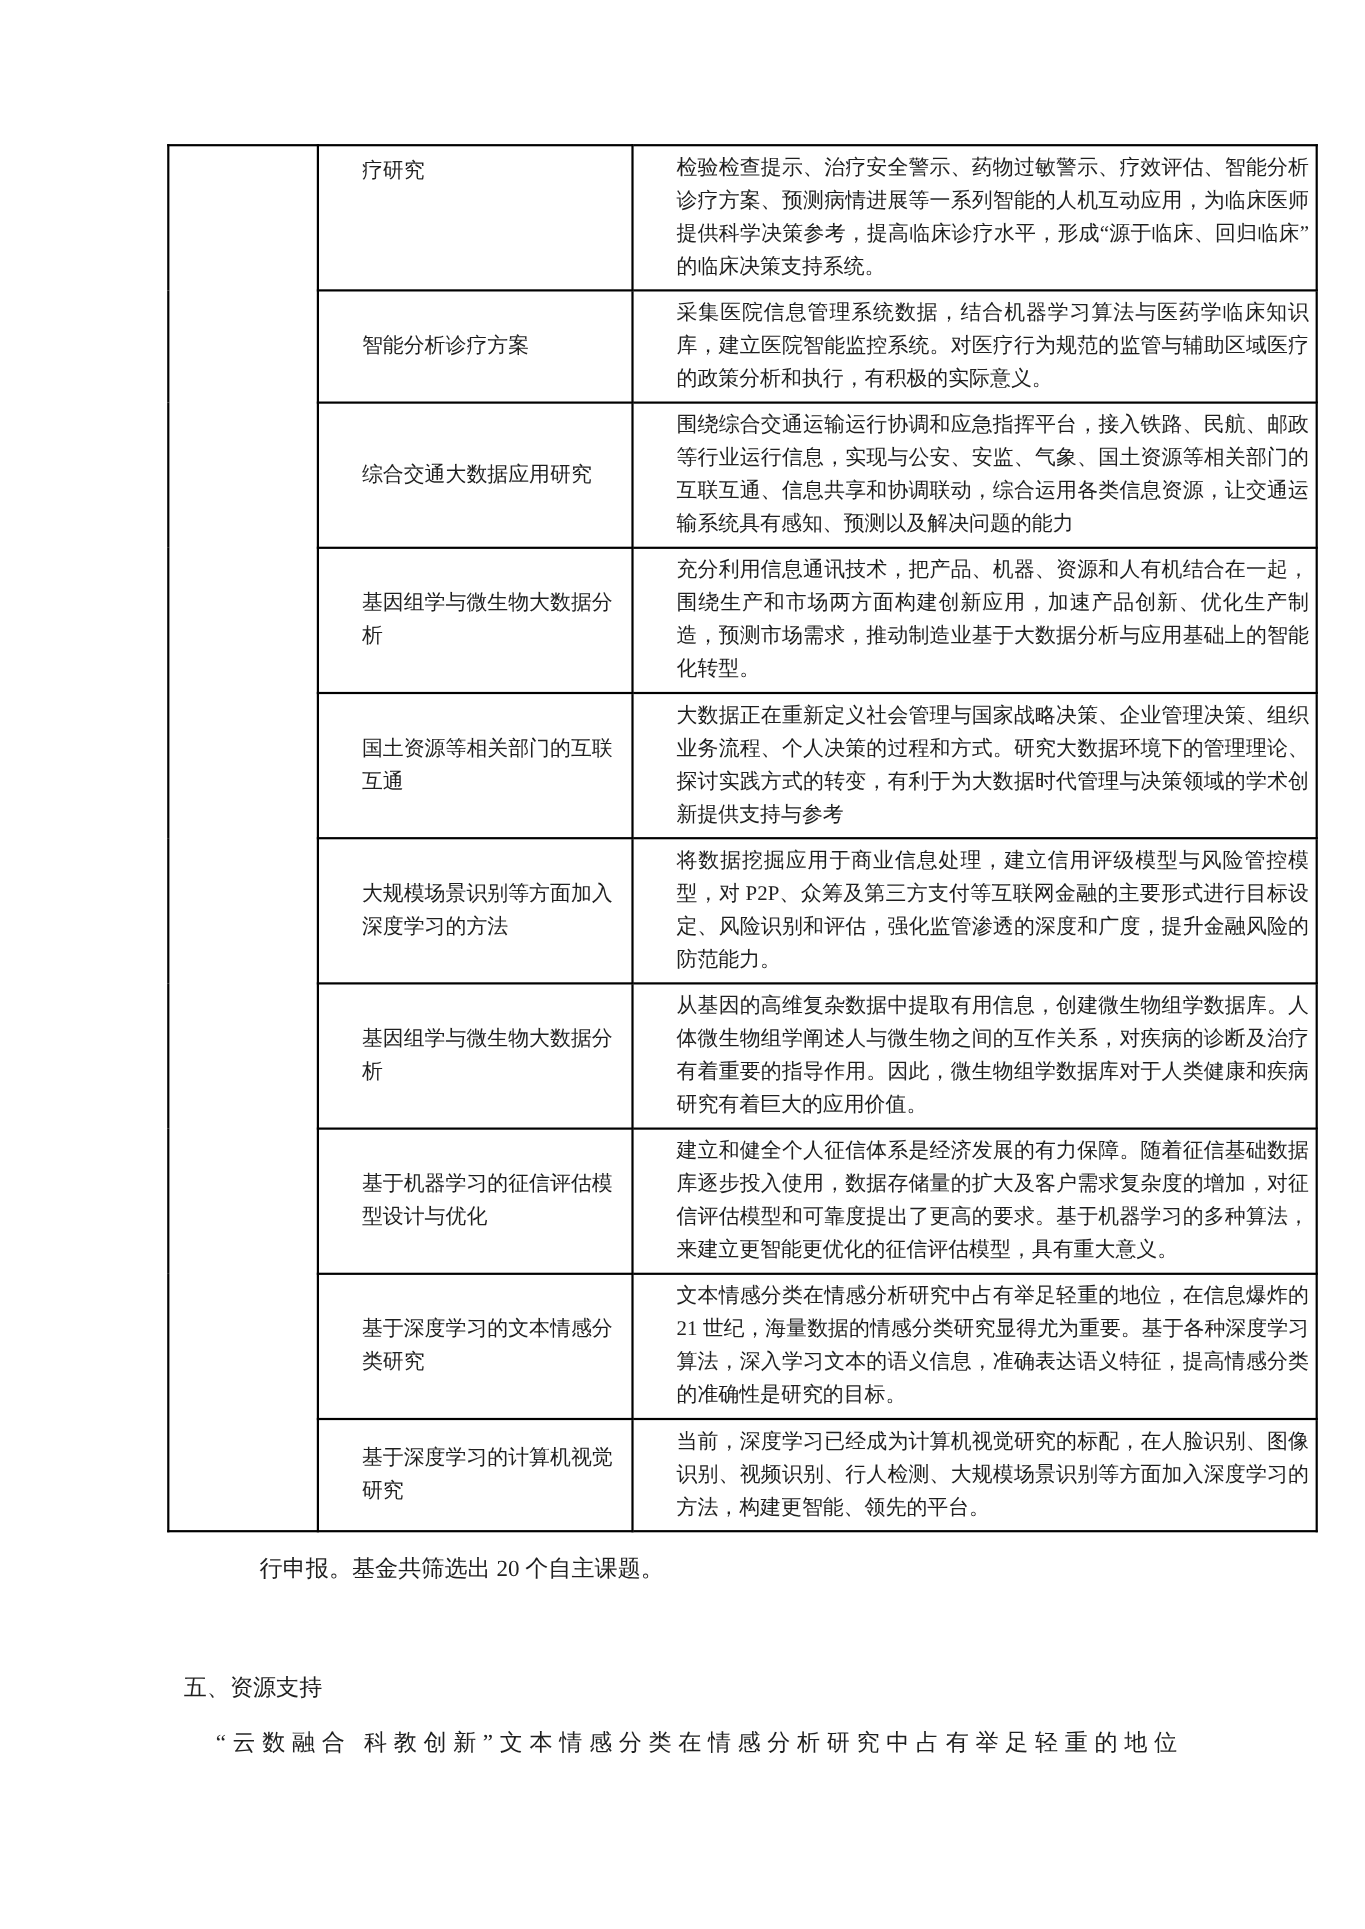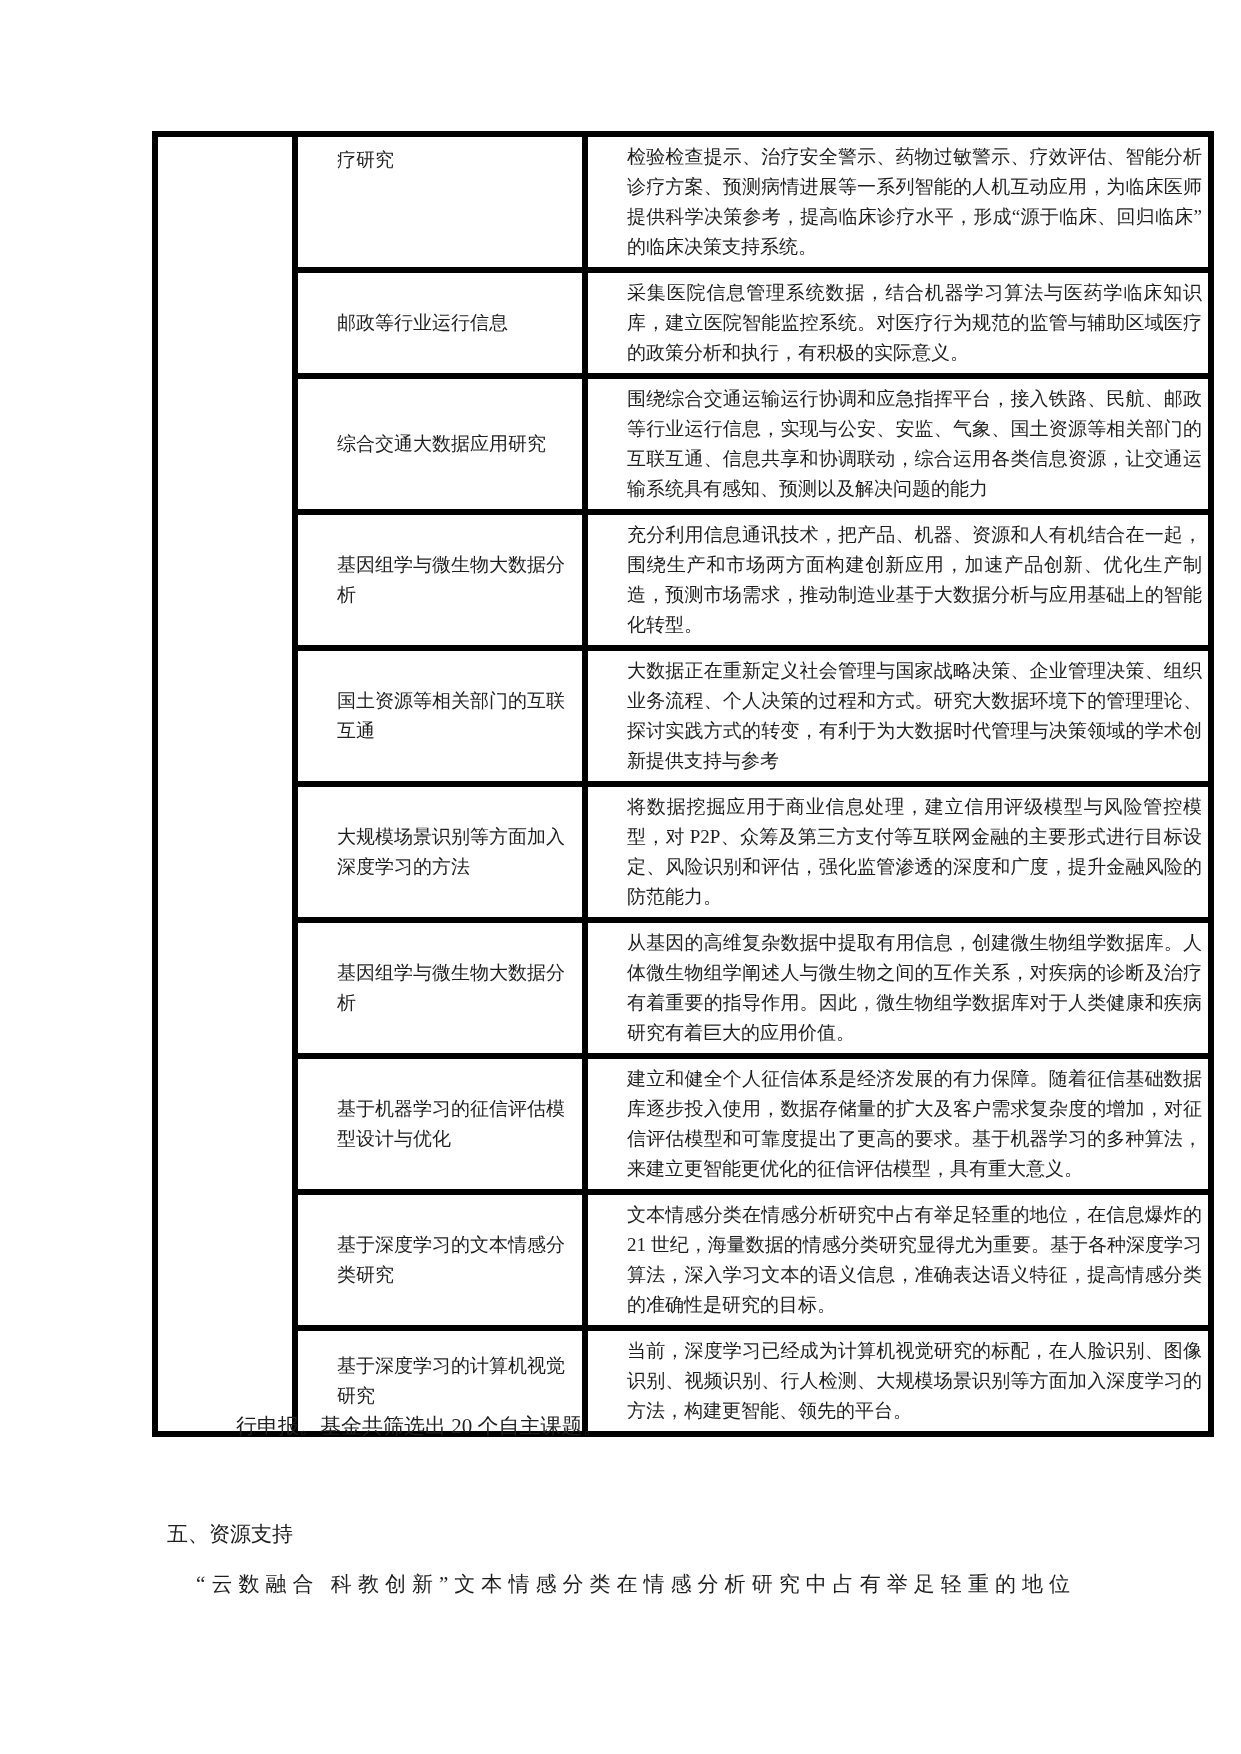--- a/index.html
+++ b/index.html
@@ -14,21 +14,21 @@
   }
   table.doc-table{
     position:absolute;
     left:152px;
     top:131px;
     width:938px;
     border-collapse:collapse;
     table-layout:fixed;
   }
   table.doc-table td{
-    border:6px solid #000000;
+    border:2px solid #000000;
     font-size:19px;
     padding-left:39px;
   }
   td.spacer-col{width:94px;}
   td.label-col{
     width:237px;
     padding:4px 8px 4px 10px;
     line-height:30px;
     vertical-align:middle;
   }
@@ -63,21 +63,21 @@
 <div class="page">
 
   <table class="doc-table">
     <tbody>
       <tr>
         <td class="spacer-col" rowspan="10"></td>
         <td class="label-col top">疗研究</td>
         <td class="desc-col">检验检查提示、治疗安全警示、药物过敏警示、疗效评估、智能分析诊疗方案、预测病情进展等一系列智能的人机互动应用，为临床医师提供科学决策参考，提高临床诊疗水平，形成“源于临床、回归临床”的临床决策支持系统。</td>
       </tr>
       <tr>
-        <td class="label-col">邮政等行业运行信息</td>
+        <td class="label-col">智能分析诊疗方案</td>
         <td class="desc-col">采集医院信息管理系统数据，结合机器学习算法与医药学临床知识库，建立医院智能监控系统。对医疗行为规范的监管与辅助区域医疗的政策分析和执行，有积极的实际意义。</td>
       </tr>
       <tr>
         <td class="label-col">综合交通大数据应用研究</td>
         <td class="desc-col">围绕综合交通运输运行协调和应急指挥平台，接入铁路、民航、邮政等行业运行信息，实现与公安、安监、气象、国土资源等相关部门的互联互通、信息共享和协调联动，综合运用各类信息资源，让交通运输系统具有感知、预测以及解决问题的能力</td>
       </tr>
       <tr>
         <td class="label-col">基因组学与微生物大数据分析</td>
         <td class="desc-col">充分利用信息通讯技术，把产品、机器、资源和人有机结合在一起，围绕生产和市场两方面构建创新应用，加速产品创新、优化生产制造，预测市场需求，推动制造业基于大数据分析与应用基础上的智能化转型。</td>
       </tr>

